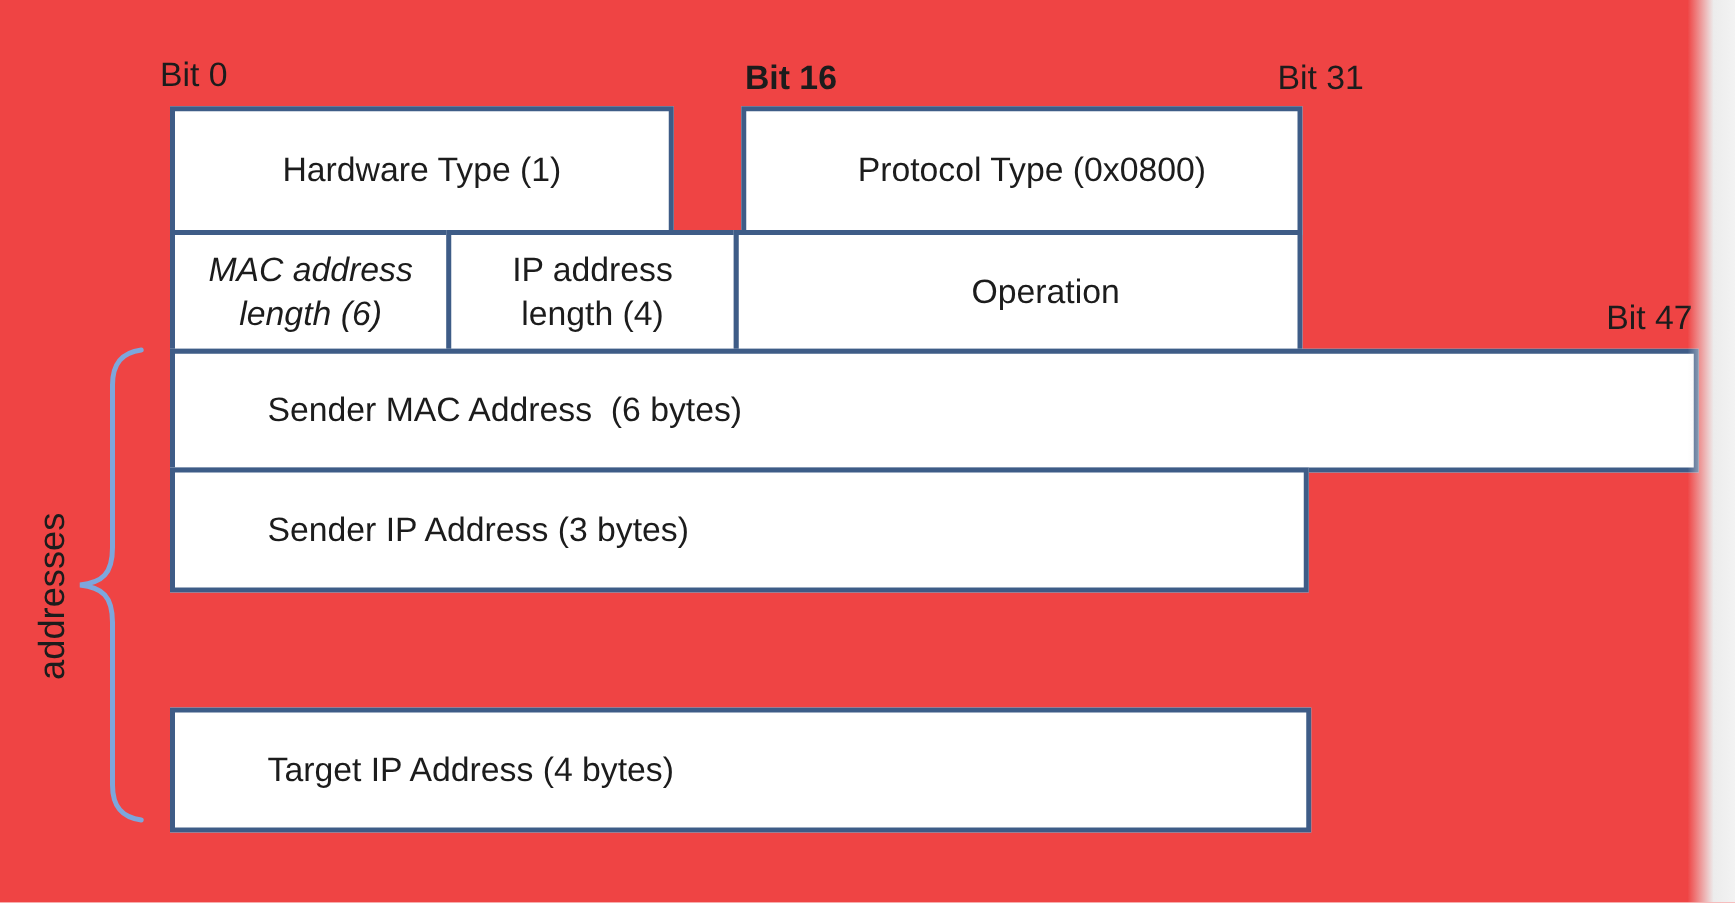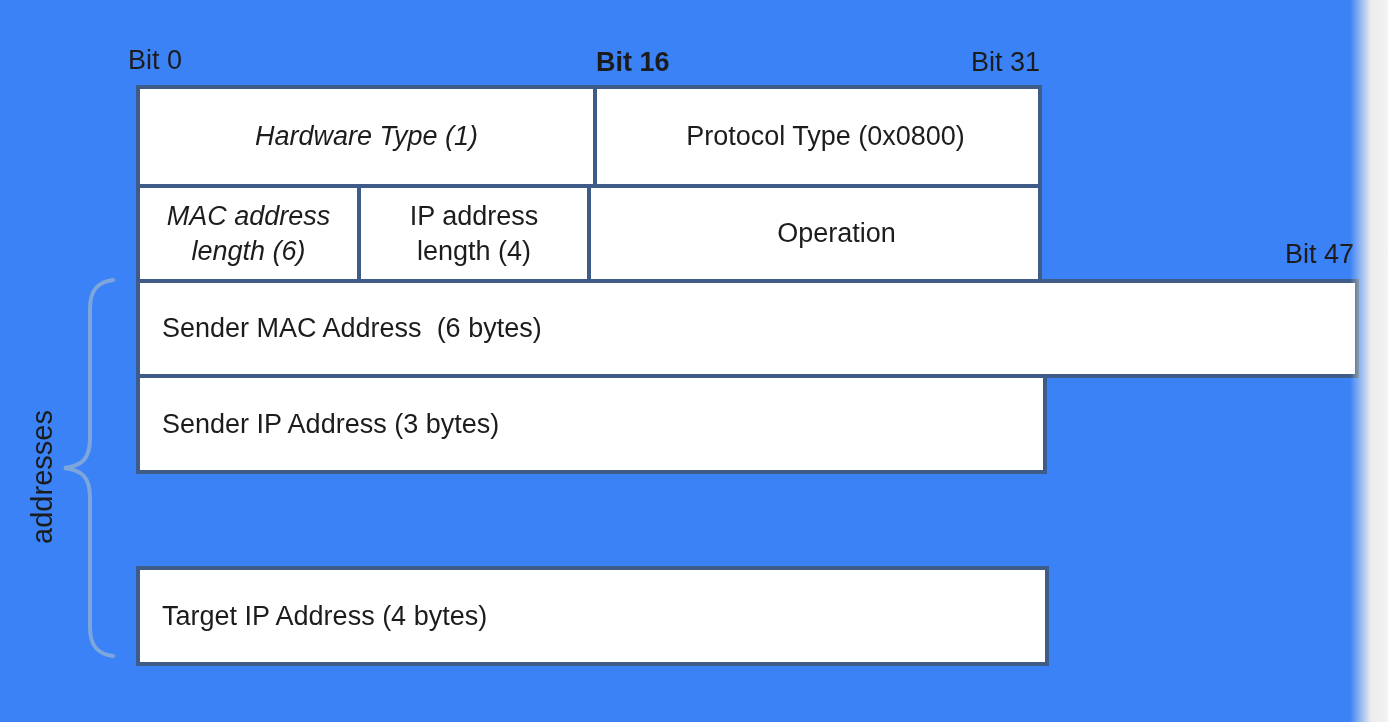--- a/index.html
+++ b/index.html
@@ -11,40 +11,40 @@
   * { margin: 0; padding: 0; }
   html, body {
     width: 1388px; height: 722px;
     background: #ffffff;
     overflow: hidden;
     font-family: "Liberation Sans", sans-serif;
   }
   .canvas {
     position: relative;
     width: 1388px; height: 722px;
-    background: #3b82f6;
+    background: #ef4444;
   }
   .cell {
     position: absolute;
     box-sizing: border-box;
     border: 4px solid var(--border);
     background: #ffffff;
     display: flex;
     align-items: center;
     justify-content: center;
     text-align: center;
     font-size: 27px;
     line-height: 1.28;
     color: var(--text);
     white-space: pre-wrap;
   }
   .cell.left {
     justify-content: flex-start;
     text-align: right;
-    padding-left: 22px;
+    padding-left: 74px;
   }
   .bit-label {
     position: absolute;
     font-size: 27px;
     color: var(--text);
     white-space: nowrap;
   }
   .bit-label.right { text-align: right; }
   .side-label {
     position: absolute;
@@ -66,33 +66,33 @@
     fill: none;
     stroke-linecap: round;
   }
   .edge-band {
     position: absolute;
     left: 1350px; top: 0;
     width: 38px; height: 722px;
     background: linear-gradient(to right, rgba(236,236,236,0) 0%, var(--edge) 55%, #f3f3f3 100%);
   }
   
-  .c-hw  { left:136px; top:85px;  width:461px;  height:103px;font-style:italic; }
+  .c-hw  { left:136px; top:85px;  width:403px;  height:103px; }
   .c-pt  { left:593px; top:85px;  width:449px;  height:103px;padding-left:16px; }
   .c-ml  { left:136px; top:184px; width:225px;  height:99px;font-style:italic;  }
   .c-il  { left:357px; top:184px; width:234px;  height:99px;  }
   .c-op  { left:587px; top:184px; width:455px;  height:99px;padding-left:44px;  }
   .c-sm  { left:136px; top:279px; width:1223px; height:99px;  }
   .c-si  { left:136px; top:374px; width:911px;  height:100px; }
   .c-tm  { left:136px; top:470px; width:1223px; height:100px; }
   .c-ti  { left:136px; top:566px; width:913px;  height:100px; }
   
   .b0  { left:128px;  top:45px; }
   .b16 { left:596px;  top:47px;font-weight:bold; }
-  .b31 { left:948px;  top:47px;  width:92px; }
+  .b31 { left:999px;  top:47px;  width:92px; }
   .b47 { left:1262px; top:239px; width:92px; }
 </style>
 </head>
 <body>
 
 <div class="canvas">
 
   <div class="bit-label b0">Bit 0</div>
   <div class="bit-label b16">Bit 16</div>
   <div class="bit-label right b31">Bit 31</div>

